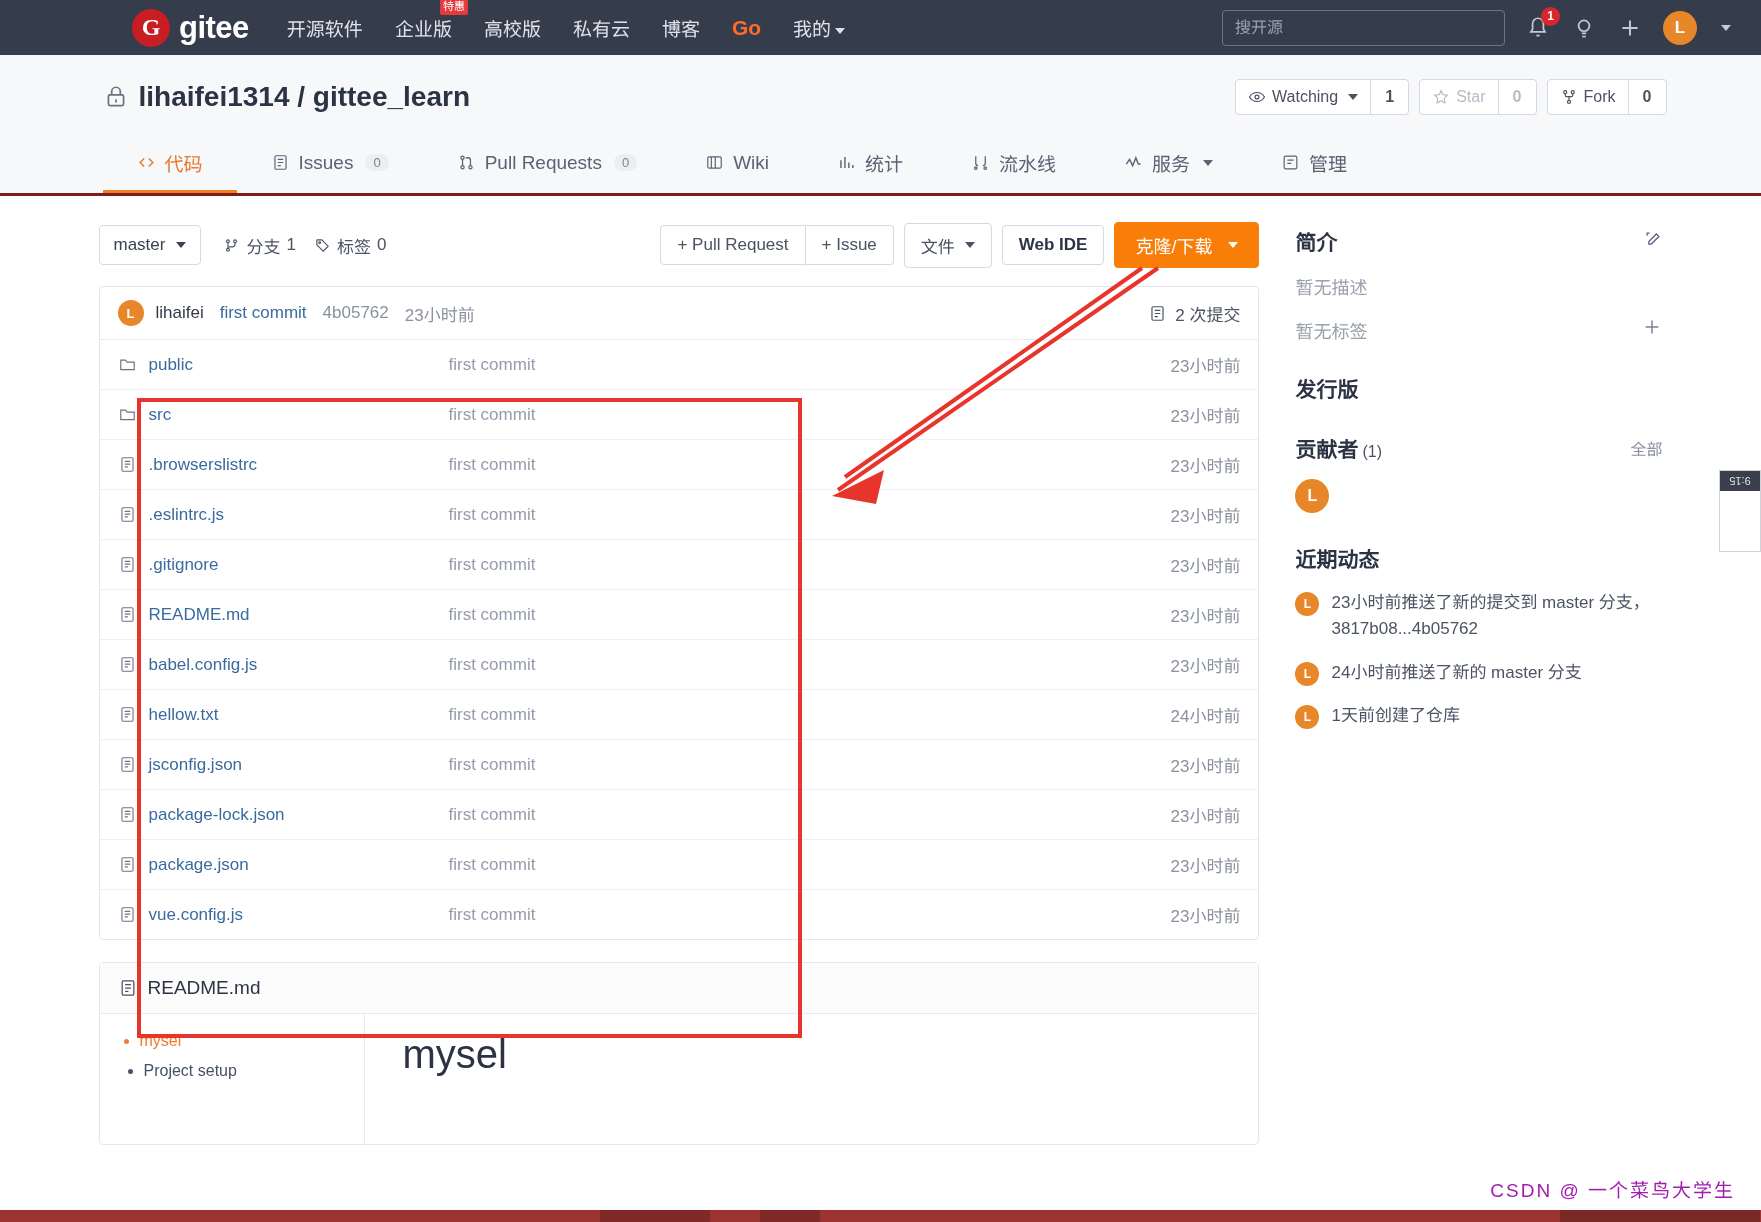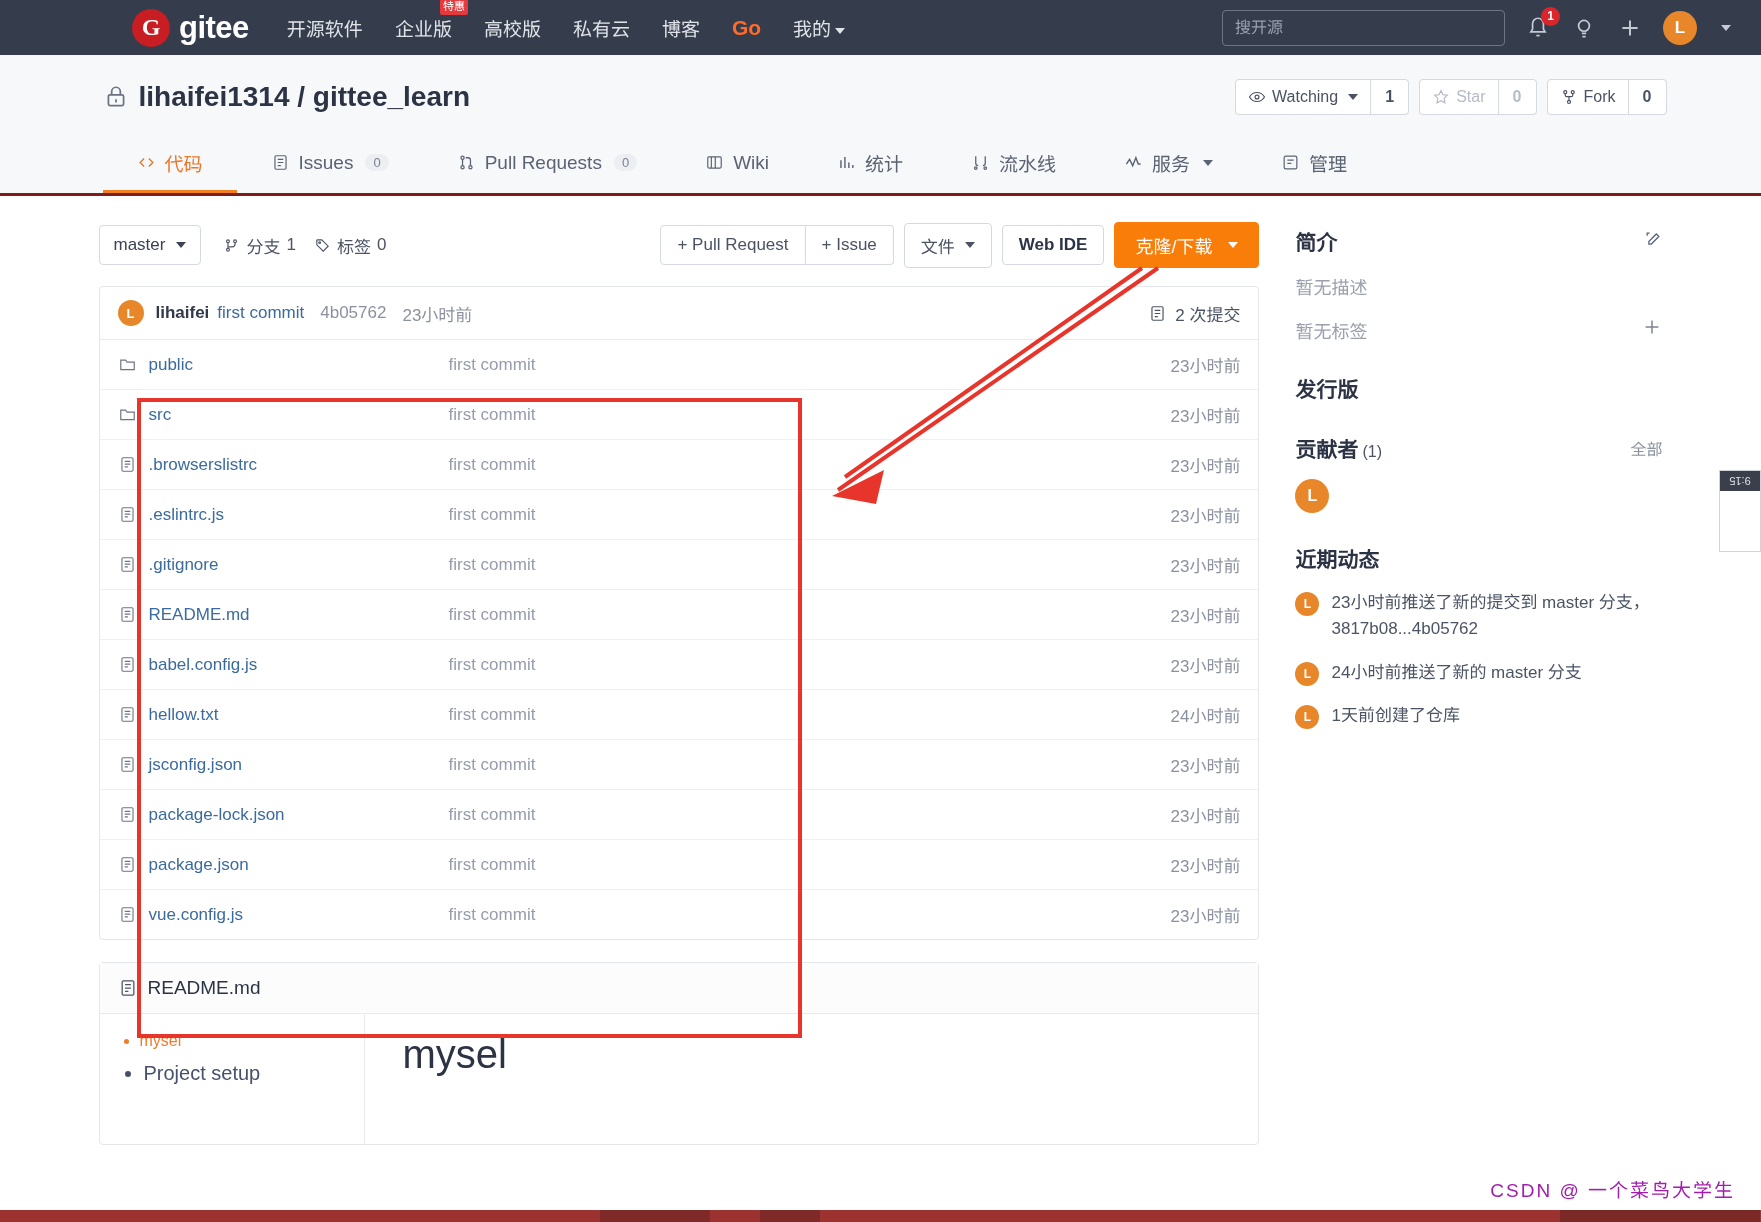--- a/index.html
+++ b/index.html
@@ -132,21 +132,21 @@
   .file-card { border:1px solid #e3e6eb; border-radius:4px; background:#fff; }
   .commit-bar {
     display:flex; align-items:center; padding:13px 18px;
     border-bottom:1px solid #e8eaee; font-size:17px;
   }
   .avatar-sm {
     width:26px;height:26px;border-radius:50%;background:#e8862a;color:#fff;
     display:flex;align-items:center;justify-content:center;font-size:13px;
     margin-right:12px; font-weight:bold;
   }
-  .commit-author { color:#33394a; font-weight:bold; margin-right:8px; }
+  .commit-author { color:#33394a; font-weight:normal; margin-right:16px; }
   .commit-msg { color:#3b6b9e; margin-right:16px; cursor:pointer; }
   .commit-sha { color:#8b919e; margin-right:16px; }
   .commit-time { color:#8b919e; }
   .commit-count {
     margin-left:auto; color:#4c5464; display:flex; align-items:center; gap:8px;
     cursor:pointer;
   }
   .file-row {
     display:flex; align-items:center; padding:12px 18px;
     border-bottom:1px solid #eef0f3; font-size:17px;
@@ -165,21 +165,21 @@
 
   
   .readme-card { border:1px solid #e3e6eb; border-radius:4px; margin-top:22px; background:#fff;}
   .readme-head {
     padding:14px 18px; border-bottom:1px solid #e8eaee; font-size:19px;
     color:#2c3344; display:flex; align-items:center; gap:10px; background:#fcfcfd;
   }
   .readme-body { display:flex; min-height:130px; }
   .readme-toc { width:265px; border-right:1px solid #e8eaee; padding:18px 22px; }
   .toc-l1 { color:#ef7d2e; font-size:16px; list-style:disc; margin-left:18px; }
-  .toc-l2 { color:#46506b; font-size:20px; list-style:disc; margin-left:22px; margin-top:12px;}
+  .toc-l2 { color:#46506b; font-size:16px; list-style:disc; margin-left:22px; margin-top:12px;}
   .readme-content { flex:1; padding:18px 38px; }
   .readme-h1 { font-size:40px; color:#2c3344; font-weight:normal; }
 
   
   .side-sec { margin-bottom:30px; }
   .side-title {
     font-size:21px; font-weight:bold; color:#2c3344; display:flex;
     align-items:center; justify-content:space-between;
   }
   .side-title .count-sm { font-size:16px; font-weight:normal; color:#4c5464; margin-left:4px;}

